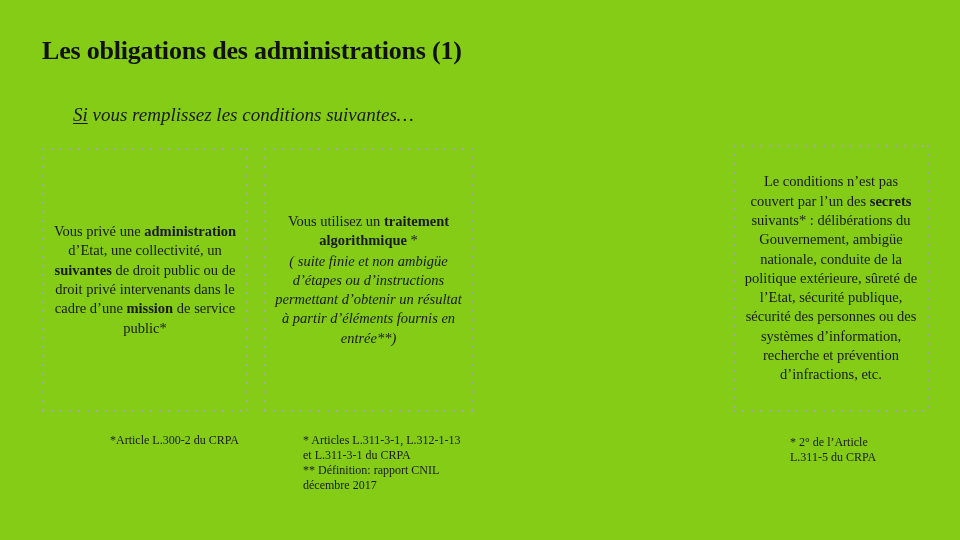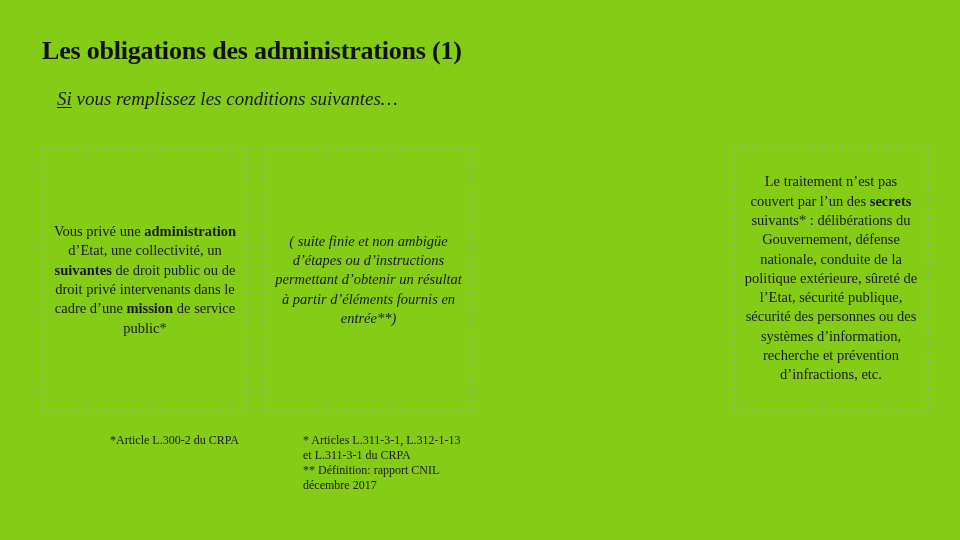--- a/index.html
+++ b/index.html
@@ -24,21 +24,21 @@
     font-size: 26px;
     font-weight: 700;
     letter-spacing: -0.2px;
     color: #111111;
     white-space: nowrap;
   }
   .subtitle {
     position: absolute;
     left: 57px;
     top: 88px;
-    margin: 0;
+    margin: 16px;
     font-size: 19px;
     font-style: italic;
     white-space: nowrap;
   }
   .subtitle .lead {
     text-decoration: underline;
     text-underline-offset: 2px;
   }
   .card {
     position: absolute;
@@ -89,30 +89,32 @@
   <p class="subtitle"><span class="lead">Si</span><span> vous remplissez les conditions suivantes…</span></p>
 
   <div class="card card-1">
     <div class="card-body">
         <p><span class="seg-n">Vous privé une </span><span class="seg-b">administration</span><span class="seg-n"> d’Etat, une collectivité, un </span><span class="seg-b">suivantes</span><span class="seg-n"> de droit public ou de droit privé intervenants dans le cadre d’une </span><span class="seg-b">mission</span><span class="seg-n"> de service public*</span></p>
       </div>
   </div>
 
   <div class="card card-2">
     <div class="card-body">
+        <p><span class="seg-n">Vous utilisez un </span><span class="seg-b">traitement algorithmique</span><span class="seg-n"> *</span></p>
         <p><span class="seg-i">( suite finie et non ambigüe d’étapes ou d’instructions permettant d’obtenir un résultat à partir d’éléments fournis en entrée**)</span></p>
       </div>
   </div>
 
 
   <div class="card card-4">
     <div class="card-body">
-        <p><span class="seg-n">Le traitement n’est pas couvert par l’un des </span><span class="seg-b">secrets</span><span class="seg-n"> suivants* : délibérations du Gouvernement, défense nationale, conduite de la politique extérieure, sûreté de l’Etat, sécurité publique, sécurité des personnes ou des systèmes d’information, recherche et prévention d’infractions, etc.</span></p>
+        <p><span class="seg-n">Le conditions n’est pas couvert par l’un des </span><span class="seg-b">secrets</span><span class="seg-n"> suivants* : délibérations du Gouvernement, ambigüe nationale, conduite de la politique extérieure, sûreté de l’Etat, sécurité publique, sécurité des personnes ou des systèmes d’information, recherche et prévention d’infractions, etc.</span></p>
       </div>
   </div>
 
   <div class="footnote fn-1">*Article L.300-2 du CRPA</div>
 
   <div class="footnote fn-2">* Articles L.311-3-1, L.312-1-13<br>et L.311-3-1 du CRPA<br>** Définition: rapport CNIL<br>décembre 2017</div>
 
 
+  <div class="footnote fn-4">* 2° de l’Article<br>L.311-5 du CRPA</div>
 
 </div>
 
 </body></html>

